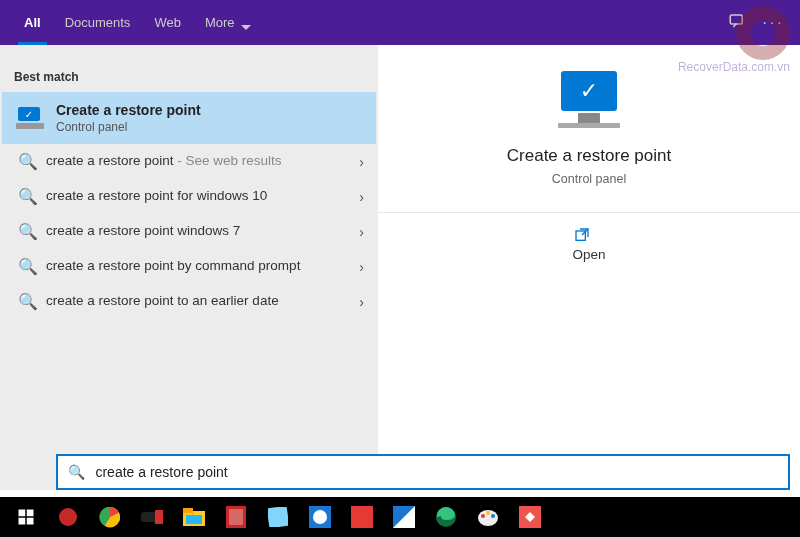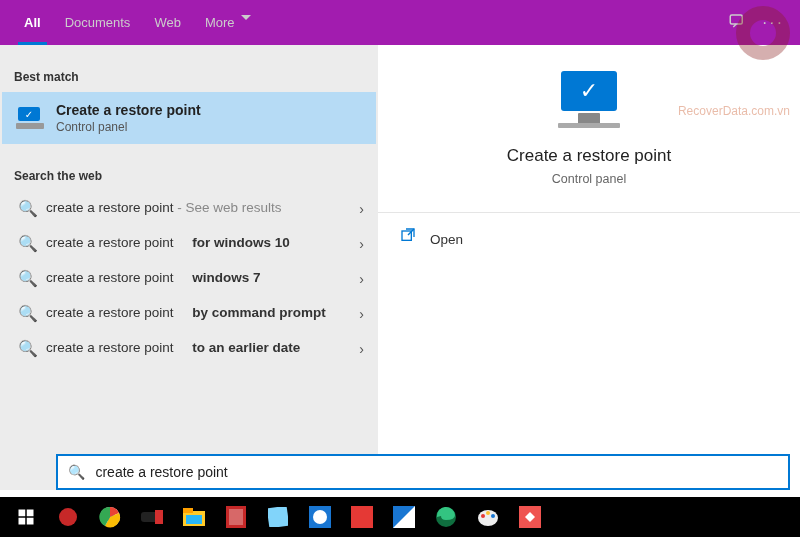--- a/index.html
+++ b/index.html
@@ -1,22 +1,22 @@
 <!DOCTYPE html>
 <html><head>
 <meta charset="utf-8">
 <style>
   * { box-sizing: border-box; margin: 0; padding: 0; font-family: "Segoe UI", Arial, sans-serif; }
   body { width: 800px; height: 537px; overflow: hidden; background: #fff; position: relative; }
 
-  .topbar { background: #a21caf; height: 45px; display: flex; align-items: center; padding: 0 16px 0 12px; position: relative; }
+  .topbar { background: #4c1d95; height: 45px; display: flex; align-items: center; padding: 0 16px 0 12px; position: relative; }
   .tab { color: #ccc; font-size: 13px; padding: 0 12px; height: 45px; display: flex; align-items: center; cursor: pointer; }
   .tab.active { color: #fff; font-weight: 600; position: relative; }
   .tab.active::after { content: ""; position: absolute; left: 6px; right: 6px; bottom: -1px; height: 4px; background: #0078d4; }
-  .tab-more { color: #ccc; font-size: 13px; padding: 0 12px; display: flex; align-items: flex-start; gap: 6px; cursor: pointer; }
+  .tab-more { color: #ccc; font-size: 13px; padding: 0 12px; display: flex; align-items: flex-end; gap: 6px; cursor: pointer; }
   .chev-down { display: inline-block; width: 0; height: 0; border-left: 5px solid transparent; border-right: 5px solid transparent; border-top: 5px solid #ccc; }
   .topbar-spacer { flex: 1; }
   .feedback-icon { color: #ccc; font-size: 16px; margin-right: 16px; cursor: pointer; }
   .ellipsis { color: #ccc; font-size: 16px; letter-spacing: 2px; cursor: pointer; }
 
   .content { position: absolute; top: 45px; left: 0; right: 0; bottom: 47px; display: flex; }
   .left { width: 378px; background: #ececec; position: relative; }
   .right { flex: 1; background: #fff; }
 
   .section-label { font-size: 12px; font-weight: 600; color: #333; padding: 25px 14px 8px 14px; }
@@ -27,48 +27,48 @@
   .bm-check { color: #fff; font-size: 10px; }
   .bm-stand { position: absolute; bottom: 0; left: 0; width: 28px; height: 6px; background: #999; border-radius: 1px; }
   .bm-title { font-weight: 600; font-size: 14px; color: #222; }
   .bm-sub { font-size: 12px; color: #555; margin-top: 2px; }
 
   .web-list { }
   .web-item { display: flex; align-items: center; padding: 8px 14px 8px 18px; cursor: pointer; }
   .web-item .mag { width: 16px; text-align: center; margin-right: 12px; color: #444; }
   .web-item .txt { flex: 1; font-size: 13.5px; color: #333; line-height: 1.35; }
   .web-item .txt .extra { color: #888; }
-  .web-item .txt .bold { font-weight: 700; margin-left: 15px; }
+  .web-item .txt .bold { font-weight: 400; }
   .web-item .chev { color: #555; font-size: 14px; }
 
   .right-inner { padding-top: 26px; text-align: center; }
   .big-monitor { width: 56px; height: 40px; background: #0078d4; border-radius: 3px; margin: 0 auto; display: flex; align-items: center; justify-content: center; }
   .big-check { color: #fff; font-size: 22px; }
   .big-stand { width: 22px; height: 10px; background: #888; margin: 2px auto 0 auto; border-radius: 1px 1px 0 0; }
   .big-base { width: 62px; height: 5px; background: #aaa; margin: 0 auto; border-radius: 1px; }
   .right-title { font-size: 17px; color: #222; margin-top: 18px; }
   .right-sub { font-size: 12.5px; color: #666; margin-top: 6px; }
   .divider { border-top: 1px solid #e5e5e5; margin-top: 26px; }
-  .open-row { display: flex; align-items: flex-end; padding: 14px 22px; cursor: pointer; }
+  .open-row { display: flex; align-items: center; padding: 14px 22px; cursor: pointer; flex-direction: column; }
   .open-icon { color: #0078d4; font-size: 16px; margin-right: 14px; }
   .open-icon svg { width: 16px; height: 16px; }
   .open-label { font-size: 13.5px; color: #333; }
 
   .searchbar { position: absolute; left: 56px; right: 10px; bottom: 47px; height: 36px; border: 2px solid #0078d4; background: #fff; display: flex; align-items: center; padding: 0 10px; }
   .searchbar .mag { color: #444; font-size: 14px; margin-right: 10px; }
   .searchbar .query { font-size: 14px; color: #222; }
 
   .taskbar { position: absolute; left: 0; right: 0; bottom: 0; height: 40px; background: #000; display: flex; align-items: center; padding: 0 6px; gap: 2px; }
   .tb-item { width: 40px; height: 40px; display: flex; align-items: center; justify-content: center; position: relative; cursor: pointer; }
   .tb-start svg { width: 18px; height: 18px; }
 
   .watermark { position: absolute; top: 6px; right: 10px; text-align: right; pointer-events: none; opacity: 0.35; }
   .wm-circle { width: 54px; height: 54px; border-radius: 50%; border: 14px solid #8a1c1c; margin-left: auto; }
   .wm-text1 { font-size: 20px; font-weight: 800; color: #555; letter-spacing: 2px; margin-top: -54px; }
-  .wm-text2 { font-size: 12px; color: #c2410c; margin-top: 44px; }
+  .wm-text2 { font-size: 12px; color: #4c1d95; }
 </style>
 </head>
 <body>
 
 <div class="topbar">
   <div class="tab active">All</div>
   <div class="tab">Documents</div>
   <div class="tab">Web</div>
   <div class="tab-more">
     <span>More</span>
@@ -94,21 +94,20 @@
             <span class="bm-check">✓</span>
           </div>
         <div class="bm-stand"></div>
       </div>
       <div>
         <div class="bm-title">Create a restore point</div>
         <div class="bm-sub">Control panel</div>
       </div>
     </div>
 
-    <div class="section-label">Search the web</div>
 
     <div class="web-list">
       <div class="web-item">
         <span class="mag">🔍</span>
         <span class="txt"><span>create a restore point</span><span class="extra"> - See web results</span><span class="bold"></span></span>
         <span class="chev">›</span>
       </div>
       <div class="web-item">
         <span class="mag">🔍</span>
         <span class="txt"><span>create a restore point </span><span class="extra"></span><span class="bold">for windows 10</span></span>

